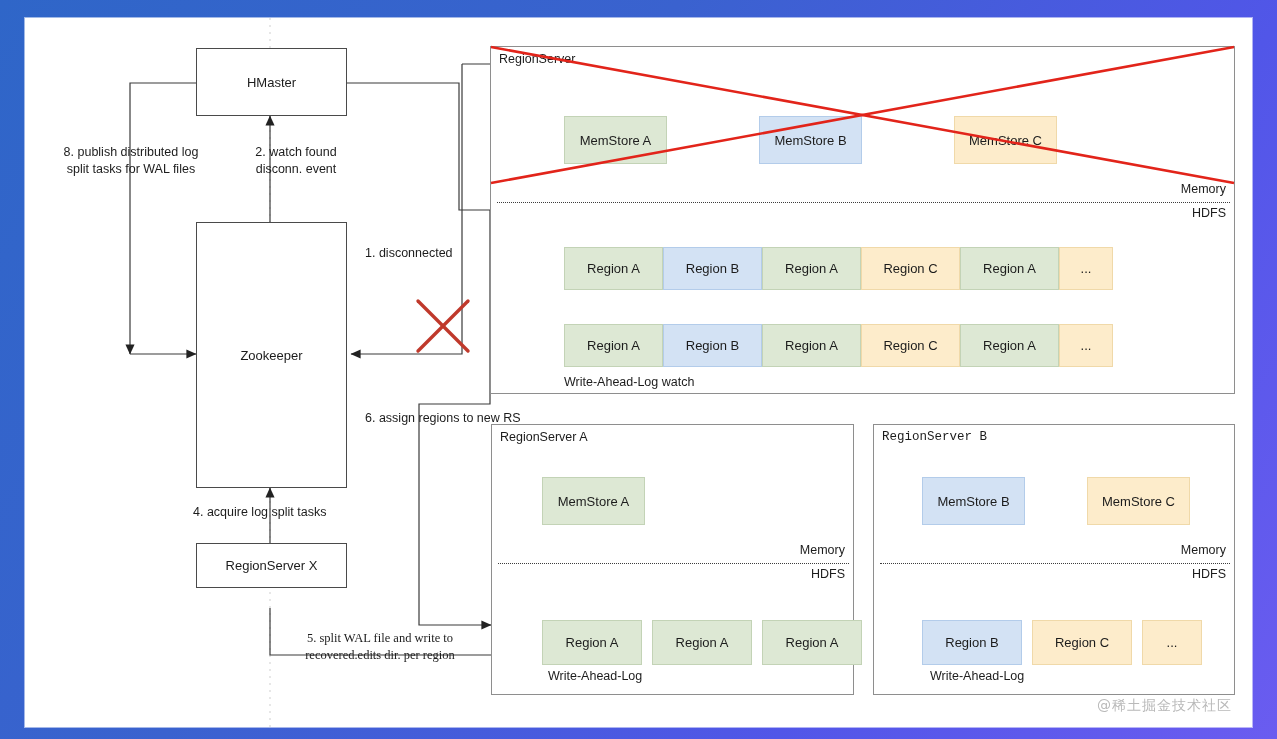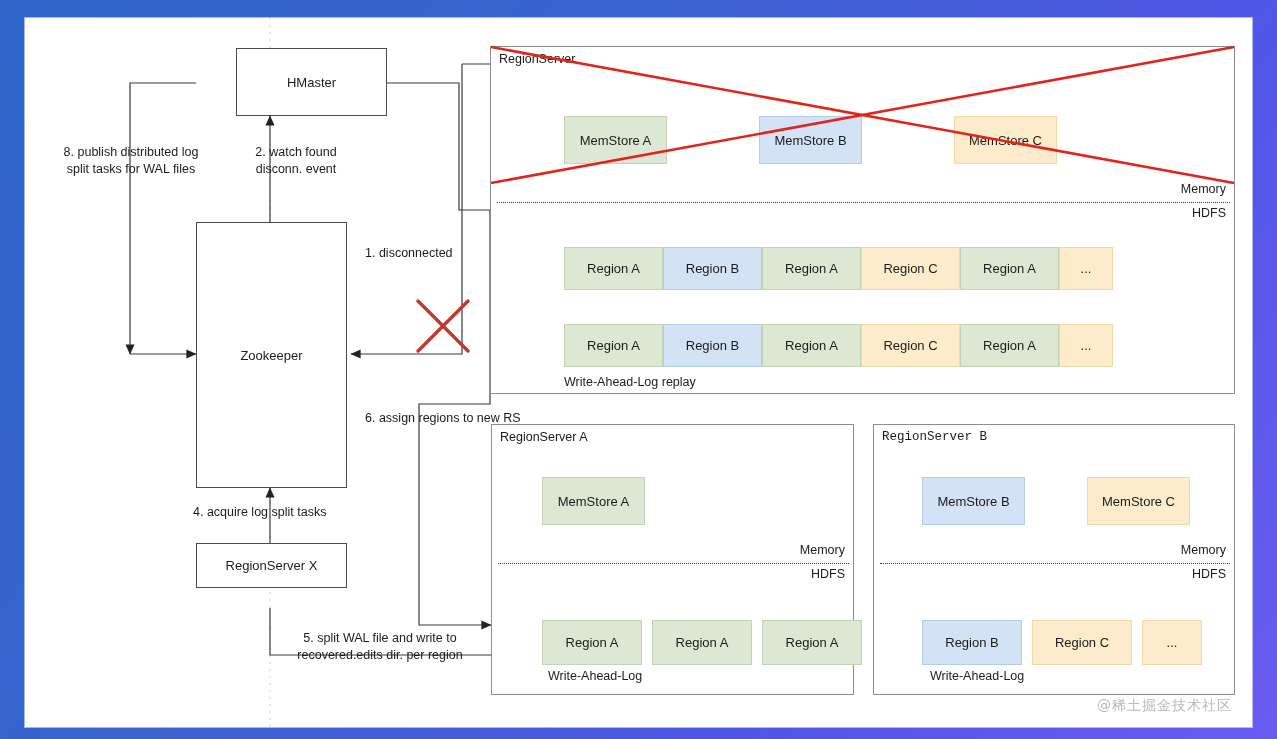--- a/index.html
+++ b/index.html
@@ -76,40 +76,40 @@
       <path d="M245,545 L245,470" marker-end="url(#ah)"></path>
 
       <path d="M245,590 L245,637 L491,637" marker-end="url(#ah)"></path>
 
       <path d="M541,607 L541,503" marker-end="url(#ah)" stroke-width="1.6"></path>
       <path d="M648,607 L648,572 L541,572" stroke-width="1.1"></path>
       <path d="M755,607 L755,558 L541,558" stroke-width="1.1"></path>
     </g>
   </svg>
 
-  <div class="pbox" style="left:171px;top:30px;width:151px;height:68px;margin-left:40px;">
+  <div class="pbox" style="left:171px;top:30px;width:151px;height:68px;">
     <span>HMaster</span>
   </div>
 
   <div class="pbox" style="left:171px;top:525px;width:151px;height:45px;">
     <span>RegionServer X</span>
   </div>
 
   <div class="pbox" style="left:171px;top:204px;width:151px;height:266px;">
     <span>Zookeeper</span>
   </div>
 
   <div class="lbl c" style="left:6px;top:126px;width:200px;">8. publish distributed log
 split tasks for WAL files</div>
   <div class="lbl c" style="left:205px;top:126px;width:132px;">2. watch found
 disconn. event</div>
   <div class="lbl" style="left:340px;top:227px;">1. disconnected</div>
   <div class="lbl" style="left:340px;top:392px;">6. assign regions to new RS</div>
   <div class="lbl" style="left:168px;top:486px;">4. acquire log split tasks</div>
-  <div class="lbl c" style="left:230px;top:612px;width:250px;">5. split WAL file and write to
+  <div class="lbl c" style="left:230px;top:612px;width:250px;font-family:Liberation Serif, serif;">5. split WAL file and write to
 recovered.edits dir. per region</div>
   <div class="lbl" style="left:490px;top:546px;">7. replay WAL entries in recovered.edits
 before opening Region A</div>
 
   <svg class="ov" style="left:0;top:0;">
     <g stroke="#c0392b" stroke-width="3.4" stroke-linecap="round">
       <line x1="393" y1="283" x2="443" y2="333"></line>
       <line x1="443" y1="283" x2="393" y2="333"></line>
     </g>
   </svg>
@@ -166,21 +166,21 @@
         <span>Region C</span>
           </div>
       <div class="cell green" style="width:97px;height:41px;">
         <span>Region A</span>
           </div>
       <div class="cell yellow" style="width:52px;height:41px;">
         <span>...</span>
           </div>
     </div>
 
-    <div class="lbl" style="position:absolute;left:73px;top:327px;">Write-Ahead-Log replay</div>
+    <div class="lbl" style="position:absolute;left:73px;top:327px;">Write-Ahead-Log watch</div>
   </div>
 
   <svg class="ov" style="left:0;top:0;">
     <g stroke="#e2241a" stroke-width="2.6">
       <line x1="466" y1="29" x2="1209" y2="165"></line>
       <line x1="1209" y1="29" x2="466" y2="165"></line>
     </g>
   </svg>
 
   <div class="cbox" style="left:466px;top:406px;width:363px;height:271px;">

